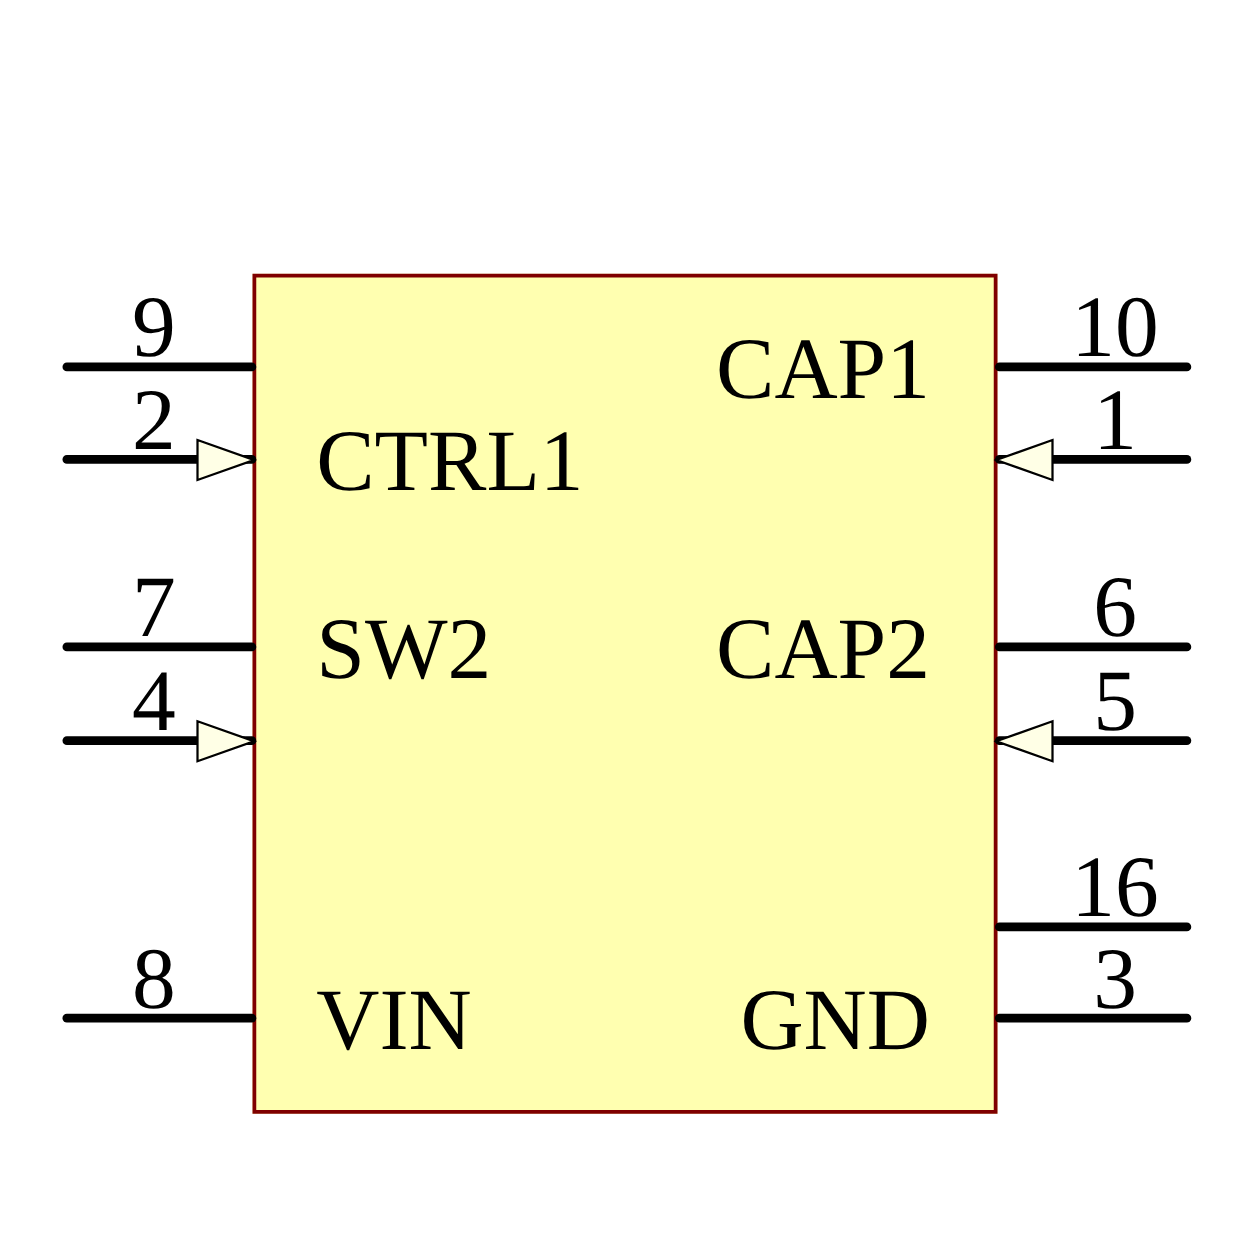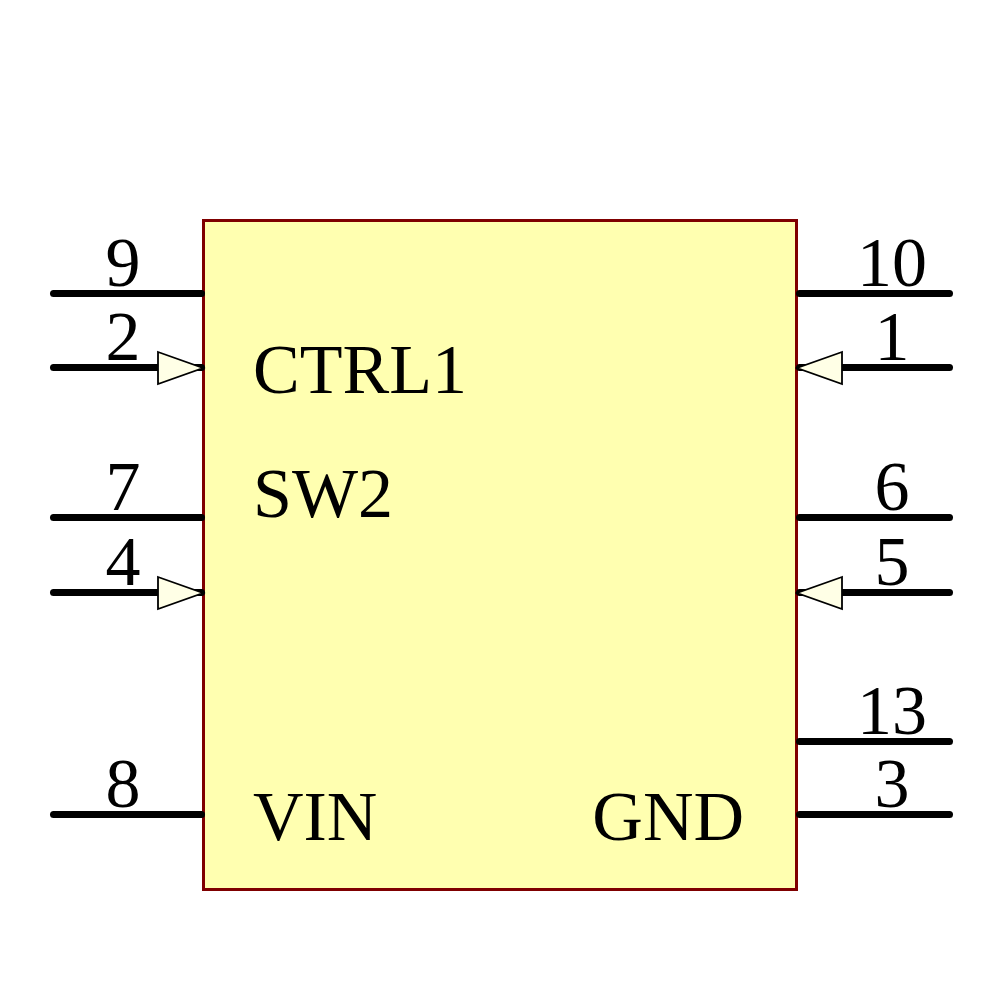--- a/index.html
+++ b/index.html
@@ -49,50 +49,52 @@
 
   <div class="pin-num left" style="top:302px">2</div>
   <div class="pin-line left" style="top:364px"></div>
   <svg class="arrow" style="left:156px;top:349px" viewBox="0 0 50 38">
       <polygon points="2,3 47,19 2,35"></polygon>
     </svg>
   <div class="pin-label left" style="top:335px">CTRL1</div>
 
   <div class="pin-num left" style="top:452px">7</div>
   <div class="pin-line left" style="top:514px"></div>
-  <div class="pin-label left" style="top:459px">SW2</div>
+  <div class="pin-label left" style="top:485px">SW2</div>
 
   <div class="pin-num left" style="top:527px">4</div>
   <div class="pin-line left" style="top:589px"></div>
   <svg class="arrow" style="left:156px;top:574px" viewBox="0 0 50 38">
       <polygon points="2,3 47,19 2,35"></polygon>
     </svg>
 
   <div class="pin-num left" style="top:749px">8</div>
   <div class="pin-line left" style="top:811px"></div>
   <div class="pin-label left" style="top:782px">VIN</div>
 
   <div class="pin-num right" style="top:228px">10</div>
   <div class="pin-line right" style="top:290px"></div>
+  <div class="pin-label right" style="top:261px">CAP1</div>
 
   <div class="pin-num right" style="top:302px">1</div>
   <div class="pin-line right" style="top:364px"></div>
   <svg class="arrow" style="left:795px;top:349px" viewBox="0 0 50 38">
       <polygon points="47,3 2,19 47,35"></polygon>
     </svg>
 
   <div class="pin-num right" style="top:452px">6</div>
   <div class="pin-line right" style="top:514px"></div>
+  <div class="pin-label right" style="top:485px">CAP2</div>
 
   <div class="pin-num right" style="top:527px">5</div>
   <div class="pin-line right" style="top:589px"></div>
   <svg class="arrow" style="left:795px;top:574px" viewBox="0 0 50 38">
       <polygon points="47,3 2,19 47,35"></polygon>
     </svg>
 
-  <div class="pin-num right" style="top:676px">13</div>
+  <div class="pin-num right" style="top:676px">16</div>
   <div class="pin-line right" style="top:738px"></div>
 
   <div class="pin-num right" style="top:749px">3</div>
   <div class="pin-line right" style="top:811px"></div>
   <div class="pin-label right" style="top:782px">GND</div>
 
 </div>
 
 </body></html>

